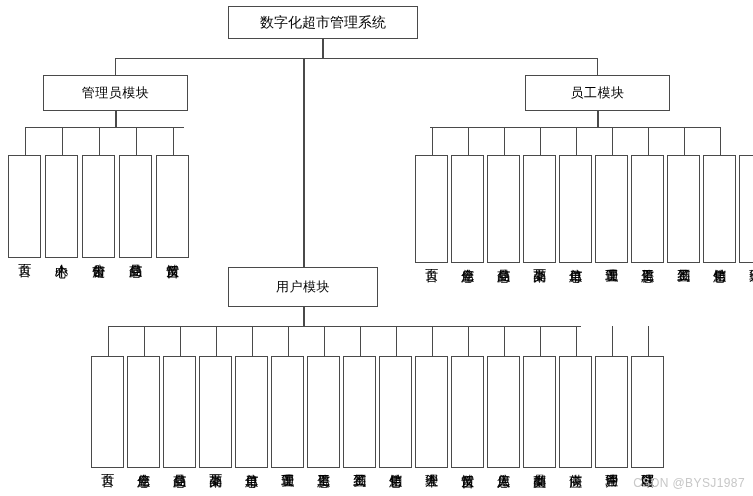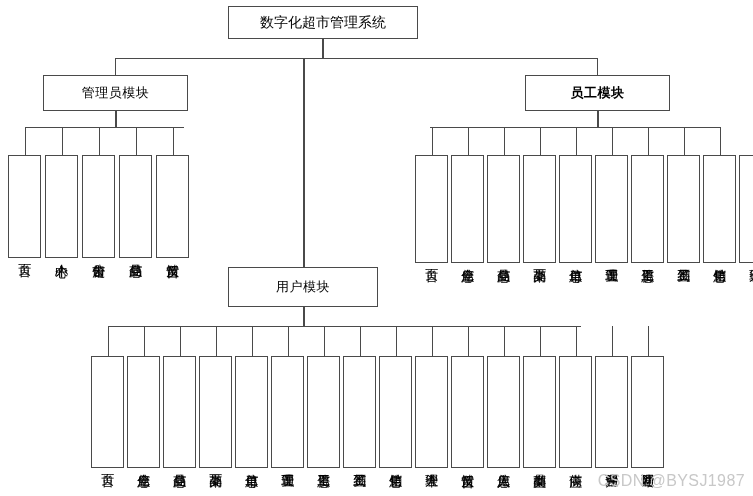--- a/index.html
+++ b/index.html
@@ -57,21 +57,21 @@
     position: absolute;
     background: #4a4a4a;
     z-index: 1;
   }
   .line.h { height: 1px; }
   .line.v { width: 1px; }
   #watermark {
     position: absolute;
     right: 8px;
     bottom: 6px;
-    font-size: 16px;
+    font-size: 12px;
     color: #c8c8c8;
     font-family: "Liberation Sans", sans-serif;
     letter-spacing: 0.4px;
     z-index: 5;
   }
 </style>
 </head>
 <body>
 
 <div id="canvas">
@@ -92,21 +92,21 @@
   <div class="line h" style="left:25px; top:127px; width:159px; height:1px;"></div>
 
   <div class="line v" style="left:303px; top:58px; width:2px; height:209px;"></div>
   <div class="node horiz" style="left:228px; top:267px; width:150px; height:40px;">
     <span>用户模块</span>
   </div>
   <div class="line v" style="left:303px; top:307px; width:2px; height:19px;"></div>
   <div class="line h" style="left:108px; top:326px; width:473px; height:1px;"></div>
 
   <div class="line v" style="left:597px; top:58px; width:1px; height:17px;"></div>
-  <div class="node horiz" style="left:525px; top:75px; width:145px; height:36px;font-weight:bold;">
+  <div class="node horiz" style="left:525px; top:75px; width:145px; height:36px;">
     <span>员工模块</span>
   </div>
   <div class="line v" style="left:597px; top:111px; width:2px; height:16px;"></div>
   <div class="line h" style="left:430px; top:127px; width:290px; height:1px;"></div>
 
   <div id="leaf-layer">
       <div class="line v" style="left: 25px; top: 127px; height: 28px;"></div>
       <div class="leaf" style="left: 8px; top: 155px; width: 33px; height: 103px;">
         <span class="vtext">首页</span>
       </div>

